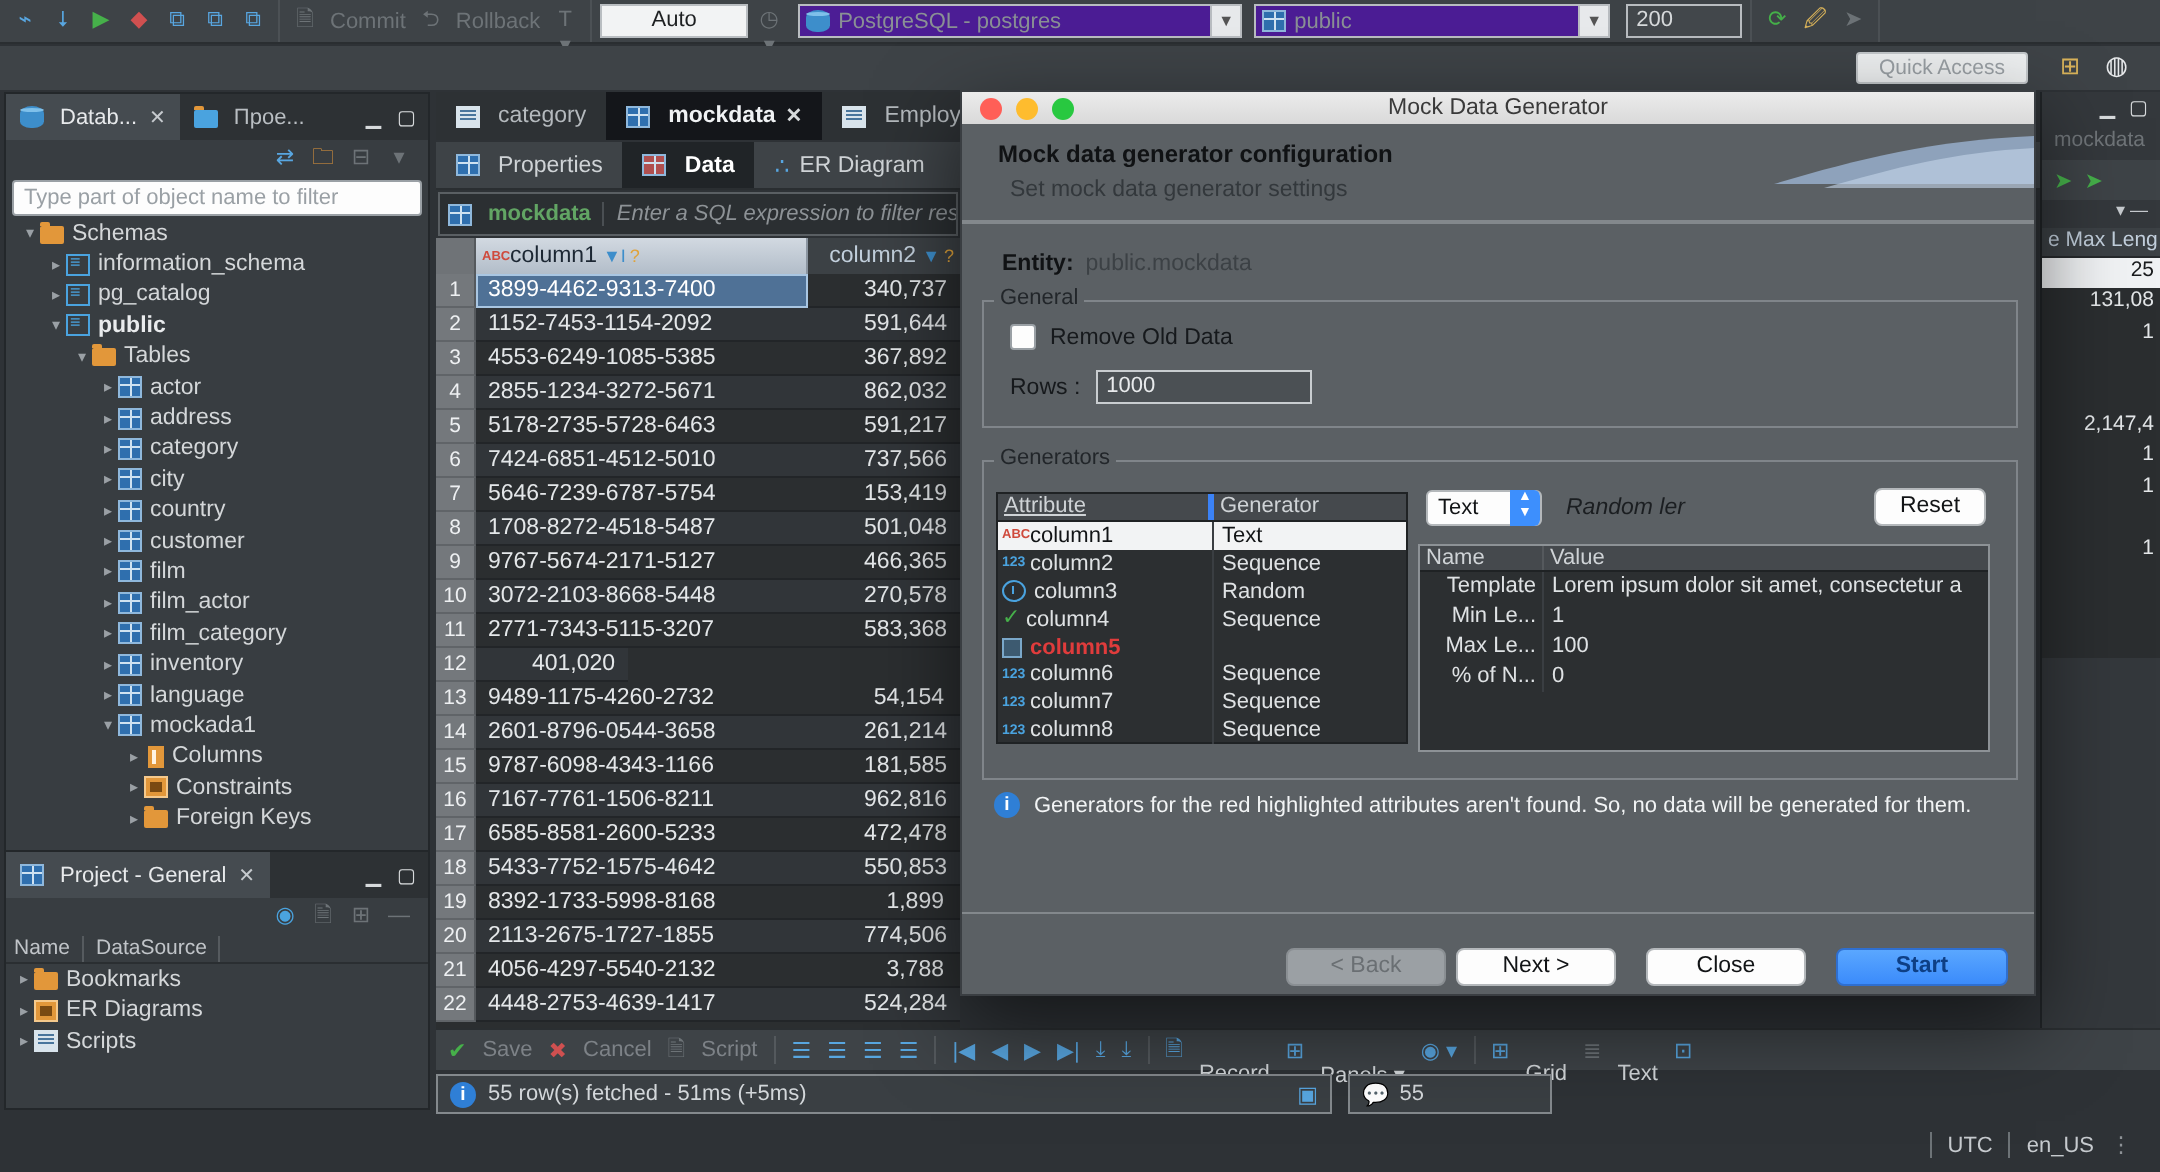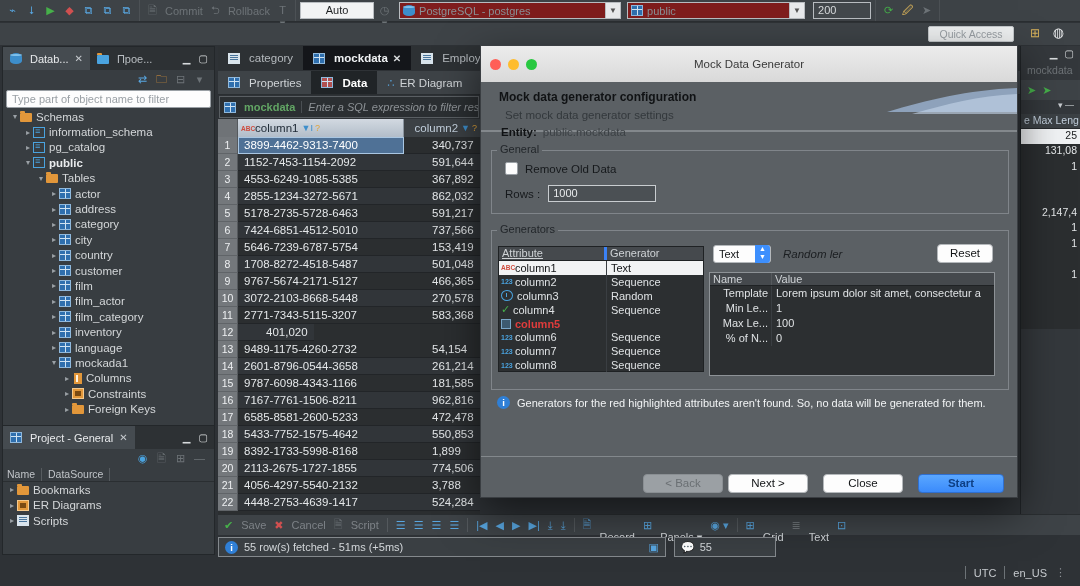--- a/index.html
+++ b/index.html
@@ -8,21 +8,21 @@
   #app { position:absolute; inset:0; width:1080px; height:586px; background:#2e3236; }
 
   
   .topbar { position:absolute; left:0; top:0; width:1080px; height:22px; background:#3e4347;
     border-bottom:1px solid #2a2e31; display:flex; align-items:center; font-size:11px; color:#9aa0a5; }
   .tb-group { display:flex; align-items:center; gap:6px; padding:0 6px; border-right:1px solid #4c5155; height:100%; }
   .tb-ico { width:13px; height:13px; display:inline-block; text-align:center; line-height:13px; font-size:11px; }
   .muted { color:#6d7377; }
   .auto-btn { background:#f2f3f4; color:#1d1f21; border:1px solid #b9bdc1; width:74px; height:17px;
     text-align:center; line-height:15px; font-size:11px; margin:0 4px; }
-  .combo { display:flex; align-items:center; height:17px; border:1px solid #b9bdc1; background:#7f1d1d;
+  .combo { display:flex; align-items:center; height:17px; border:1px solid #b9bdc1; background:#4c1d95;
     color:#8a9095; font-size:11px; padding-left:3px; }
   .combo .arrow-box { margin-left:auto; width:15px; height:100%; background:#e8eaec; color:#555;
     border-left:1px solid #b9bdc1; text-align:center; line-height:15px; font-size:8px; }
   .num-field { width:58px; height:17px; border:1px solid #b9bdc1; background:#43484c; color:#d7dadc;
     font-size:11px; padding:0 4px; line-height:15px; }
   .strip2 { position:absolute; left:0; top:23px; width:1080px; height:22px; background:#3e4347; }
   .quick-access { position:absolute; right:66px; top:3px; width:86px; height:16px; background:#eef0f1;
     border:1px solid #c4c8cb; border-radius:2px; color:#9aa0a5; font-size:10.5px; text-align:center; line-height:14px; }
 
   
@@ -90,21 +90,21 @@
   .g-col2-h { width:76px; background:#3c4145; color:#c2cfdc; display:flex; align-items:center;
     justify-content:flex-end; padding:0 3px; }
   .funnel { color:#3d8ecb; font-size:9px; margin-left:3px; }
   .qmark { color:#e0a33a; font-size:9px; margin-left:2px; }
   .g-row { display:flex; height:17px; line-height:17px; }
   .g-row:nth-child(even) .g-c { background:#313539; }
   .g-num { width:20px; background:#74787c; color:#eef0f2; font-size:10.5px; text-align:center;
     border-right:1px solid #55595d; border-bottom:1px solid #606468; flex:none; }
   .g-c { color:#e4e7e9; border-bottom:1px solid #222528; }
   .g-c1 { width:166px; padding-left:6px; }
-  .g-c2 { width:76px; text-align:left; padding-right:8px;padding-left:28px; }
+  .g-c2 { width:76px; text-align:right; padding-right:8px;padding-left:28px; }
   .g-row.sel .g-c1 { background:#4f7196; outline:1px solid #a9c6e2; outline-offset:-1px; color:#fff; }
 
   
   .rtoolbar { position:absolute; left:218px; top:514px; width:862px; height:21px; background:#3e4347;
     border-top:1px solid #2a2e31; display:flex; align-items:center; gap:8px; font-size:11px; color:#7d8287; padding:0 6px; }
   .rt-sep { width:1px; height:14px; background:#54595d; }
   .blue { color:#58a6e0; }
   .green { color:#46b04a; }
   .red { color:#d05050; }
   .lbl-on { color:#d3d7da;margin-top:24px; }
@@ -123,21 +123,21 @@
   .sliver .ghost-tab { height:16px; color:#6f7478; font-size:10.5px; padding-left:6px; overflow:hidden; white-space:nowrap; }
   .sliver .arrows { height:20px; background:#3e4347; color:#46b04a; font-size:11px; display:flex; align-items:center; gap:6px; padding-left:6px; }
   .sliver .mini { height:14px; color:#c6cace; font-size:9px; text-align:right; padding-right:6px; }
   .sl-head { height:15px; background:#3c4145; color:#c2cfdc; font-size:10.5px; padding:0 3px; white-space:nowrap; overflow:hidden; border-bottom:1px solid #26292c; }
   .sl-row { height:15.4px; font-size:10.5px; color:#e4e7e9; text-align:right; padding-right:3px; white-space:nowrap; overflow:hidden; background:#2b2e30; }
   .sl-row.sel { background:#f0f2f4; color:#1a1c1e; }
 
   
   .dialog { position:absolute; left:480px; top:45px; width:538px; height:453px; background:#5b6064;
     box-shadow:0 14px 40px rgba(0,0,0,.55); border:1px solid #3a3e42; }
-  .d-title { height:36px; background:linear-gradient(#ececec,#d9d9d9); display:flex; align-items:center;
+  .d-title { height:16px; background:linear-gradient(#ececec,#d9d9d9); display:flex; align-items:center;
     font-size:11.5px; color:#3a3a3a; position:relative; }
   .d-title .t { position:absolute; left:0; right:0; text-align:center; }
   .lights { display:flex; gap:7px; padding-left:9px; z-index:2; }
   .light { width:11px; height:11px; border-radius:50%; }
   .l-red{ background:#ff5f57; } .l-yellow{ background:#febc2e; } .l-green{ background:#28c840; }
   .d-header { position:relative; height:50px; border-bottom:2px solid #83888c; overflow:hidden; }
   .d-h1 { position:absolute; left:18px; top:8px; font-size:12px; font-weight:bold; color:#101214; }
   .d-h2 { position:absolute; left:24px; top:27px; font-size:11.5px; color:#33383c; }
   .wing { position:absolute; right:0; top:4px; width:150px; height:30px; }
   .d-entity { position:absolute; left:20px; top:80px; font-size:11.5px; color:#101214; font-weight:bold; }

